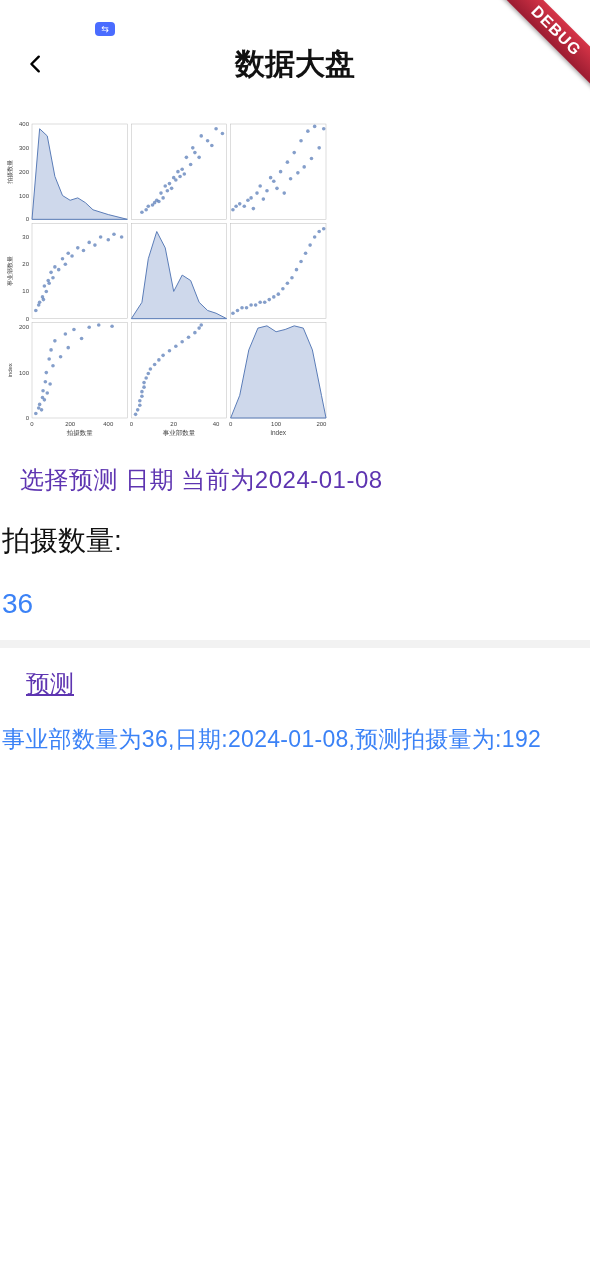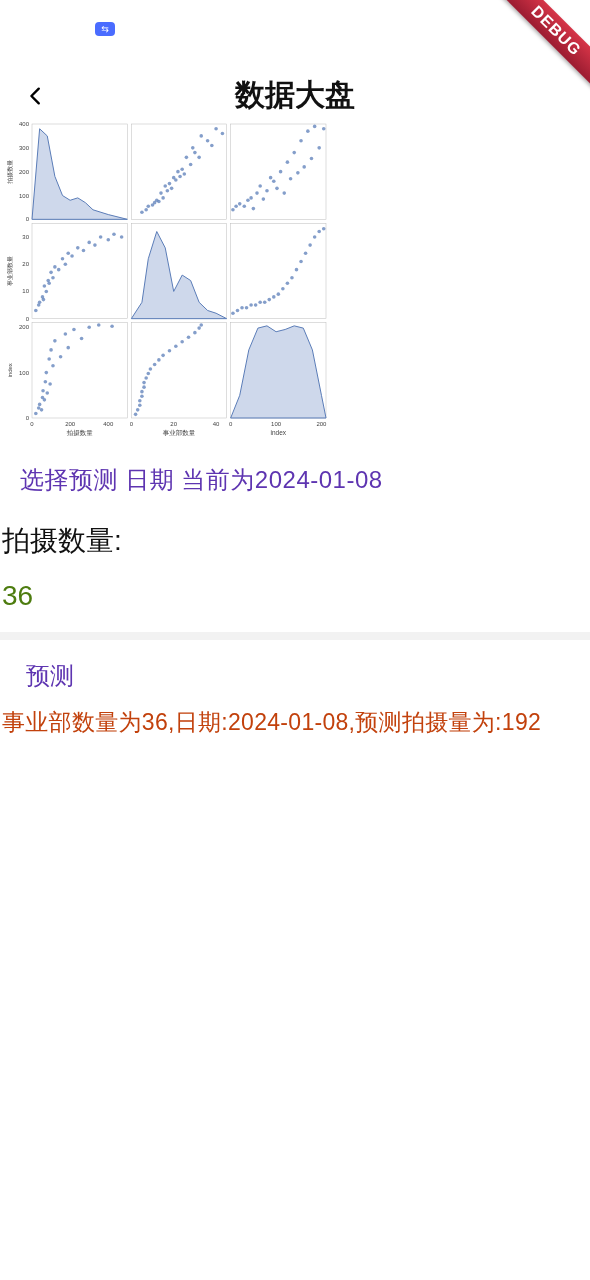--- a/index.html
+++ b/index.html
@@ -48,21 +48,21 @@
     font-size: 16px;
     letter-spacing: 1px;
     transform: rotate(45deg);
     padding: 4px 0;
     box-shadow: 0 2px 4px rgba(0,0,0,.3);
     z-index: 100;
   }
   .app-bar {
     height: 72px;
     display: flex;
-    align-items: flex-end;
+    align-items: flex-start;
     padding: 0 16px;
     position: relative;
   }
   .back-btn {
     width: 40px;
     height: 40px;
     display: flex;
     align-items: center;
     justify-content: center;
     cursor: pointer;
@@ -92,40 +92,41 @@
     font-weight: 500;
     cursor: pointer;
     letter-spacing: 0.5px;
   }
   .section-label {
     margin: 26px 0 0 2px;
     font-size: 28px;
     color: #111;
   }
   .count-value {
-    margin: 20px 0 0 2px;
+    margin: 28px 0 0 2px;
     font-size: 28px;
-    color: #4d7c0f;
+    color: #3b82f6;
   }
   .divider {
     margin-top: 20px;
     height: 8px;
     background: #f2f2f2;
   }
   .predict-btn {
     margin: 20px 0 0 26px;
     color: #5e35b1;
     font-size: 24px;
     font-weight: 500;
     cursor: pointer;
+    text-decoration: underline;
   }
   .result-text {
-    margin: 15px 0 0 2px;
+    margin: 24px 0 0 2px;
     font-size: 23px;
-    color: #c2410c;
+    color: #3b82f6;
     letter-spacing: 0.3px;
   }
 </style>
 </head>
 <body>
 
 <div class="status-bar">
   <div class="status-icon"></div>
 </div>
 

